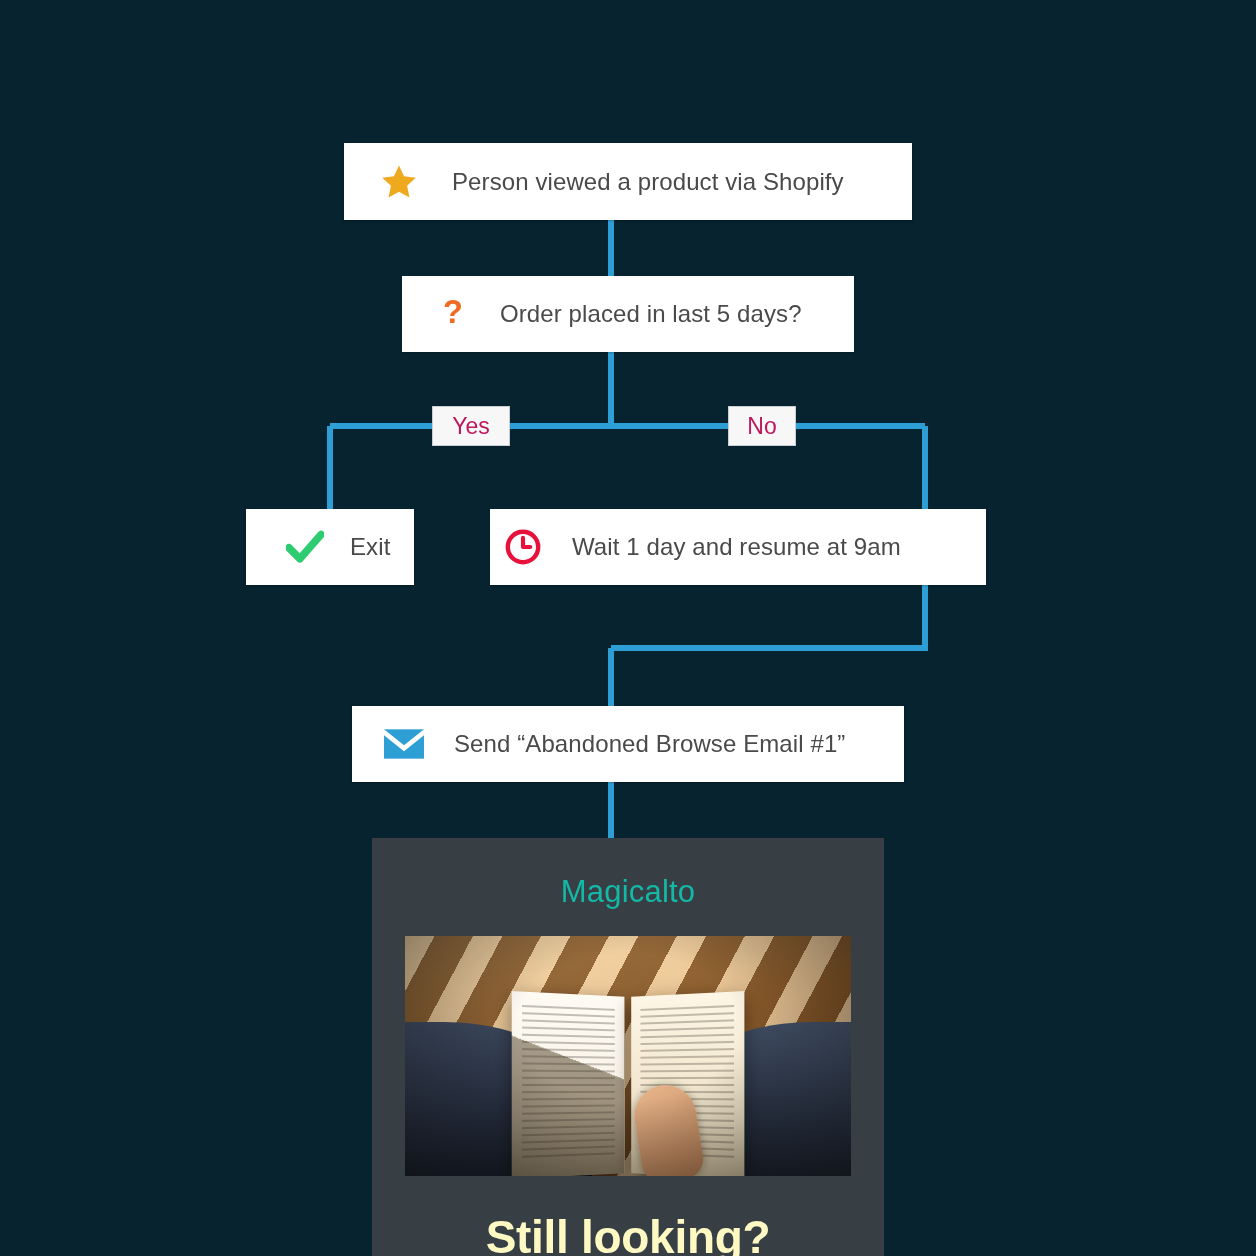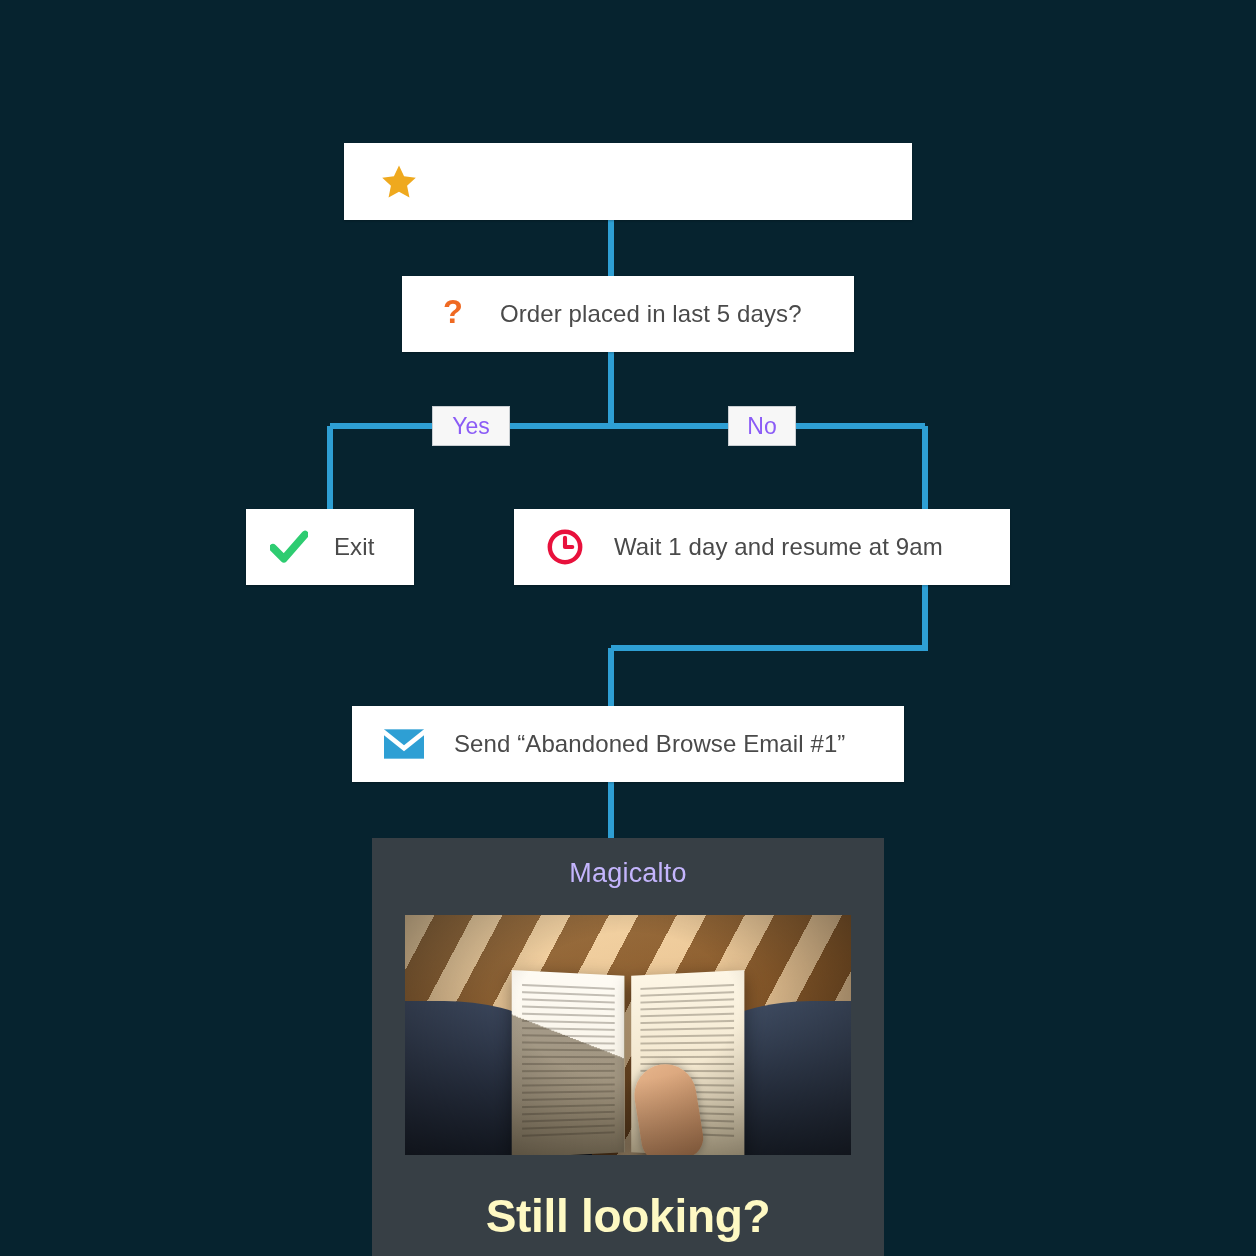--- a/index.html
+++ b/index.html
@@ -35,57 +35,57 @@
     font-size:24px;
     letter-spacing:.1px;
     white-space:nowrap;
   }
 
   
   #node-trigger { left:344px;  top:143px;  width:568px; height:77px;  padding-left:36px; }
   #node-trigger .label { margin-left:34px; }
   #node-condition { left:402px; top:276px;  width:452px; height:76px;  padding-left:36px; }
   #node-condition .label { margin-left:32px; }
-  #node-exit     { left:246px;  top:509px;  width:168px; height:76px;  padding-left:24px;text-align:right; }
+  #node-exit     { left:246px;  top:509px;  width:168px; height:76px;  padding-left:40px;text-align:right; }
   #node-exit .label { margin-left:26px; }
-  #node-wait     { left:514px;  top:509px;  width:496px; height:76px;  padding-left:32px; }
+  #node-wait     { left:490px;  top:509px;  width:496px; height:76px;  padding-left:14px; }
   #node-wait .label { margin-left:30px; }
   #node-email    { left:352px;  top:706px;  width:552px; height:76px;  padding-left:32px; }
   #node-email .label { margin-left:30px; }
 
   
   .branch-pill {
     position:absolute;
     background:#f7f7f7;
     border:1px solid #c9ced2;
-    color:#8b5cf6;
+    color:#be185d;
     font-size:23px;
     display:flex;
     align-items:center;
     justify-content:center;
     z-index:4;
     height:40px;
   }
   #pill-yes { left:432px; top:406px; width:78px; }
   #pill-no  { left:728px; top:406px; width:68px; }
 
   
   #email-card {
     position:absolute;
     left:372px; top:838px;
     width:512px; height:418px;
     background:#373f45;
     z-index:3;
     overflow:hidden;
   }
   #email-brand {
-    color:#c4b5fd;
-    font-size:27px;
+    color:#14b8a6;
+    font-size:31px;
     text-align:center;
-    padding-top:20px;
+    padding-top:36px;
     letter-spacing:.2px;
   }
   #email-hero {
     margin:26px auto 0;
     width:446px; height:240px;
     position:relative;
     overflow:hidden;
     background:#c08a4e;
   }
   
@@ -177,20 +177,21 @@
       <line x1="611" y1="782" x2="611" y2="845"></line>
     </g>
   </svg>
 
   <div class="node" id="node-trigger">
     <span class="icon">
       <svg width="38" height="38" viewBox="0 0 24 24" aria-hidden="true">
         <polygon points="12,1.6 15.2,8.4 22.6,9.3 17.1,14.4 18.6,21.8 12,18.1 5.4,21.8 6.9,14.4 1.4,9.3 8.8,8.4" fill="#efa91e"></polygon>
       </svg>
     </span>
+    <span class="label">Person viewed a product via Shopify</span>
   </div>
 
   <div class="node" id="node-condition">
     <span class="icon">
       <svg width="30" height="38" viewBox="0 0 24 30" aria-hidden="true">
         <text x="12" y="22" text-anchor="middle" font-family="Liberation Sans, sans-serif" font-size="26" font-weight="700" fill="#ef6a23">?</text>
       </svg>
     </span>
     <span class="label">Order placed in last 5 days?</span>
   </div>

